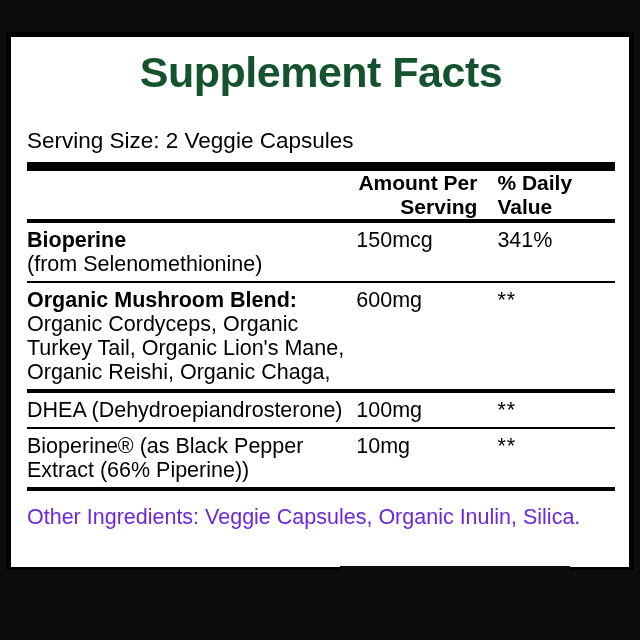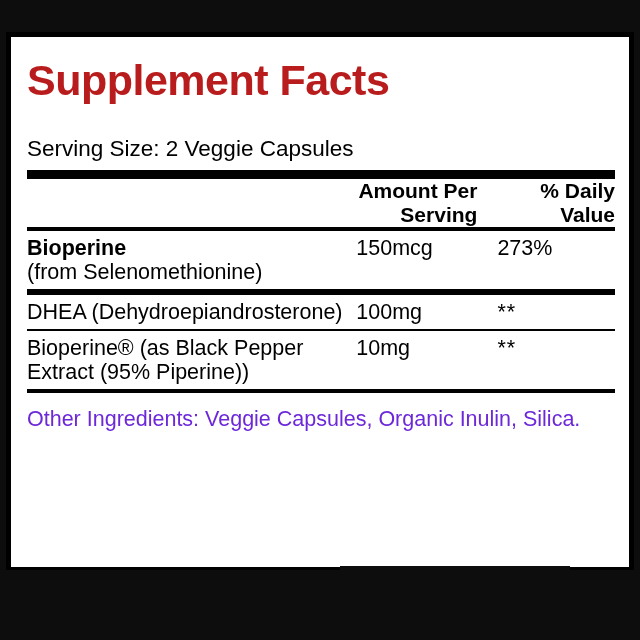--- a/index.html
+++ b/index.html
@@ -29,23 +29,24 @@
     top: 10px;
     right: 14px;
     bottom: 8px;
   }
 
   .title {
     font-size: 43px;
     font-weight: bold;
     letter-spacing: -0.5px;
     line-height: 1.02;
-    color: #b91c1c;
-    margin: 12px 0 4px 0;
+    color: #14532d;
+    margin: 4px 0 4px 0;
     white-space: nowrap;
+    text-align: center;
   }
 
   .serving-line {
     font-size: 22.5px;
     line-height: 1.23;
     color: #000;
     white-space: nowrap;
     margin-top: 32px;
   }
 
@@ -71,21 +72,21 @@
   .col-amt   { width: 24%; text-align: center; }
   .col-dv    { width: 20%; text-align: center; }
 
   .hdr-row td {
     font-size: 21px;
     font-weight: bold;
     padding: 3px 0 4px 0;
     margin-top: 20px;
   }
   .hdr-amt { text-align: right; padding-right: 20px !important; }
-  .hdr-dv  { text-align: right; }
+  .hdr-dv  { text-align: left; }
 
   .nutrient-name {
     font-size: 21.5px;
     line-height: 1.12;
     padding-top: 5px !important;
     padding-bottom: 5px !important;
   }
   .nutrient-name .bold { font-weight: bold; }
   .nutrient-amt,
   .nutrient-dv {
@@ -153,28 +154,36 @@
               <div></div>
             </td>
         </tr>
 
         <tr>
           <td class="nutrient-name">
             <span class="bold">Bioperine</span><br>
             <span>(from Selenomethionine)</span>
           </td>
           <td class="nutrient-amt">150mcg</td>
-          <td class="nutrient-dv">273%</td>
-        </tr>
-        <tr class="sep">
-            <td colspan="3">
-              <div></div>
-            </td>
-          </tr>
-
+          <td class="nutrient-dv">341%</td>
+        </tr>
+        <tr class="sep">
+            <td colspan="3">
+              <div></div>
+            </td>
+          </tr>
+
+        <tr>
+          <td class="nutrient-name">
+            <span class="bold">Organic Mushroom Blend:</span><br>
+            <span>Organic Cordyceps, Organic Turkey Tail, Organic Lion's Mane, Organic Reishi, Organic Chaga,</span>
+          </td>
+          <td class="nutrient-amt">600mg</td>
+          <td class="nutrient-dv stars">**</td>
+        </tr>
         <tr class="sep">
             <td colspan="3">
               <div></div>
             </td>
           </tr>
 
         <tr class="sep">
             <td colspan="3">
               <div></div>
             </td>
@@ -188,21 +197,21 @@
           <td class="nutrient-dv stars">**</td>
         </tr>
         <tr class="sep">
             <td colspan="3">
               <div></div>
             </td>
           </tr>
 
         <tr>
           <td class="nutrient-name">
-            <span>Bioperine® (as Black Pepper Extract (95% Piperine))</span>
+            <span>Bioperine® (as Black Pepper Extract (66% Piperine))</span>
           </td>
           <td class="nutrient-amt">10mg</td>
           <td class="nutrient-dv stars">**</td>
         </tr>
         <tr class="sep sep-thick">
             <td colspan="3">
               <div></div>
             </td>
           </tr>
       </tbody>

